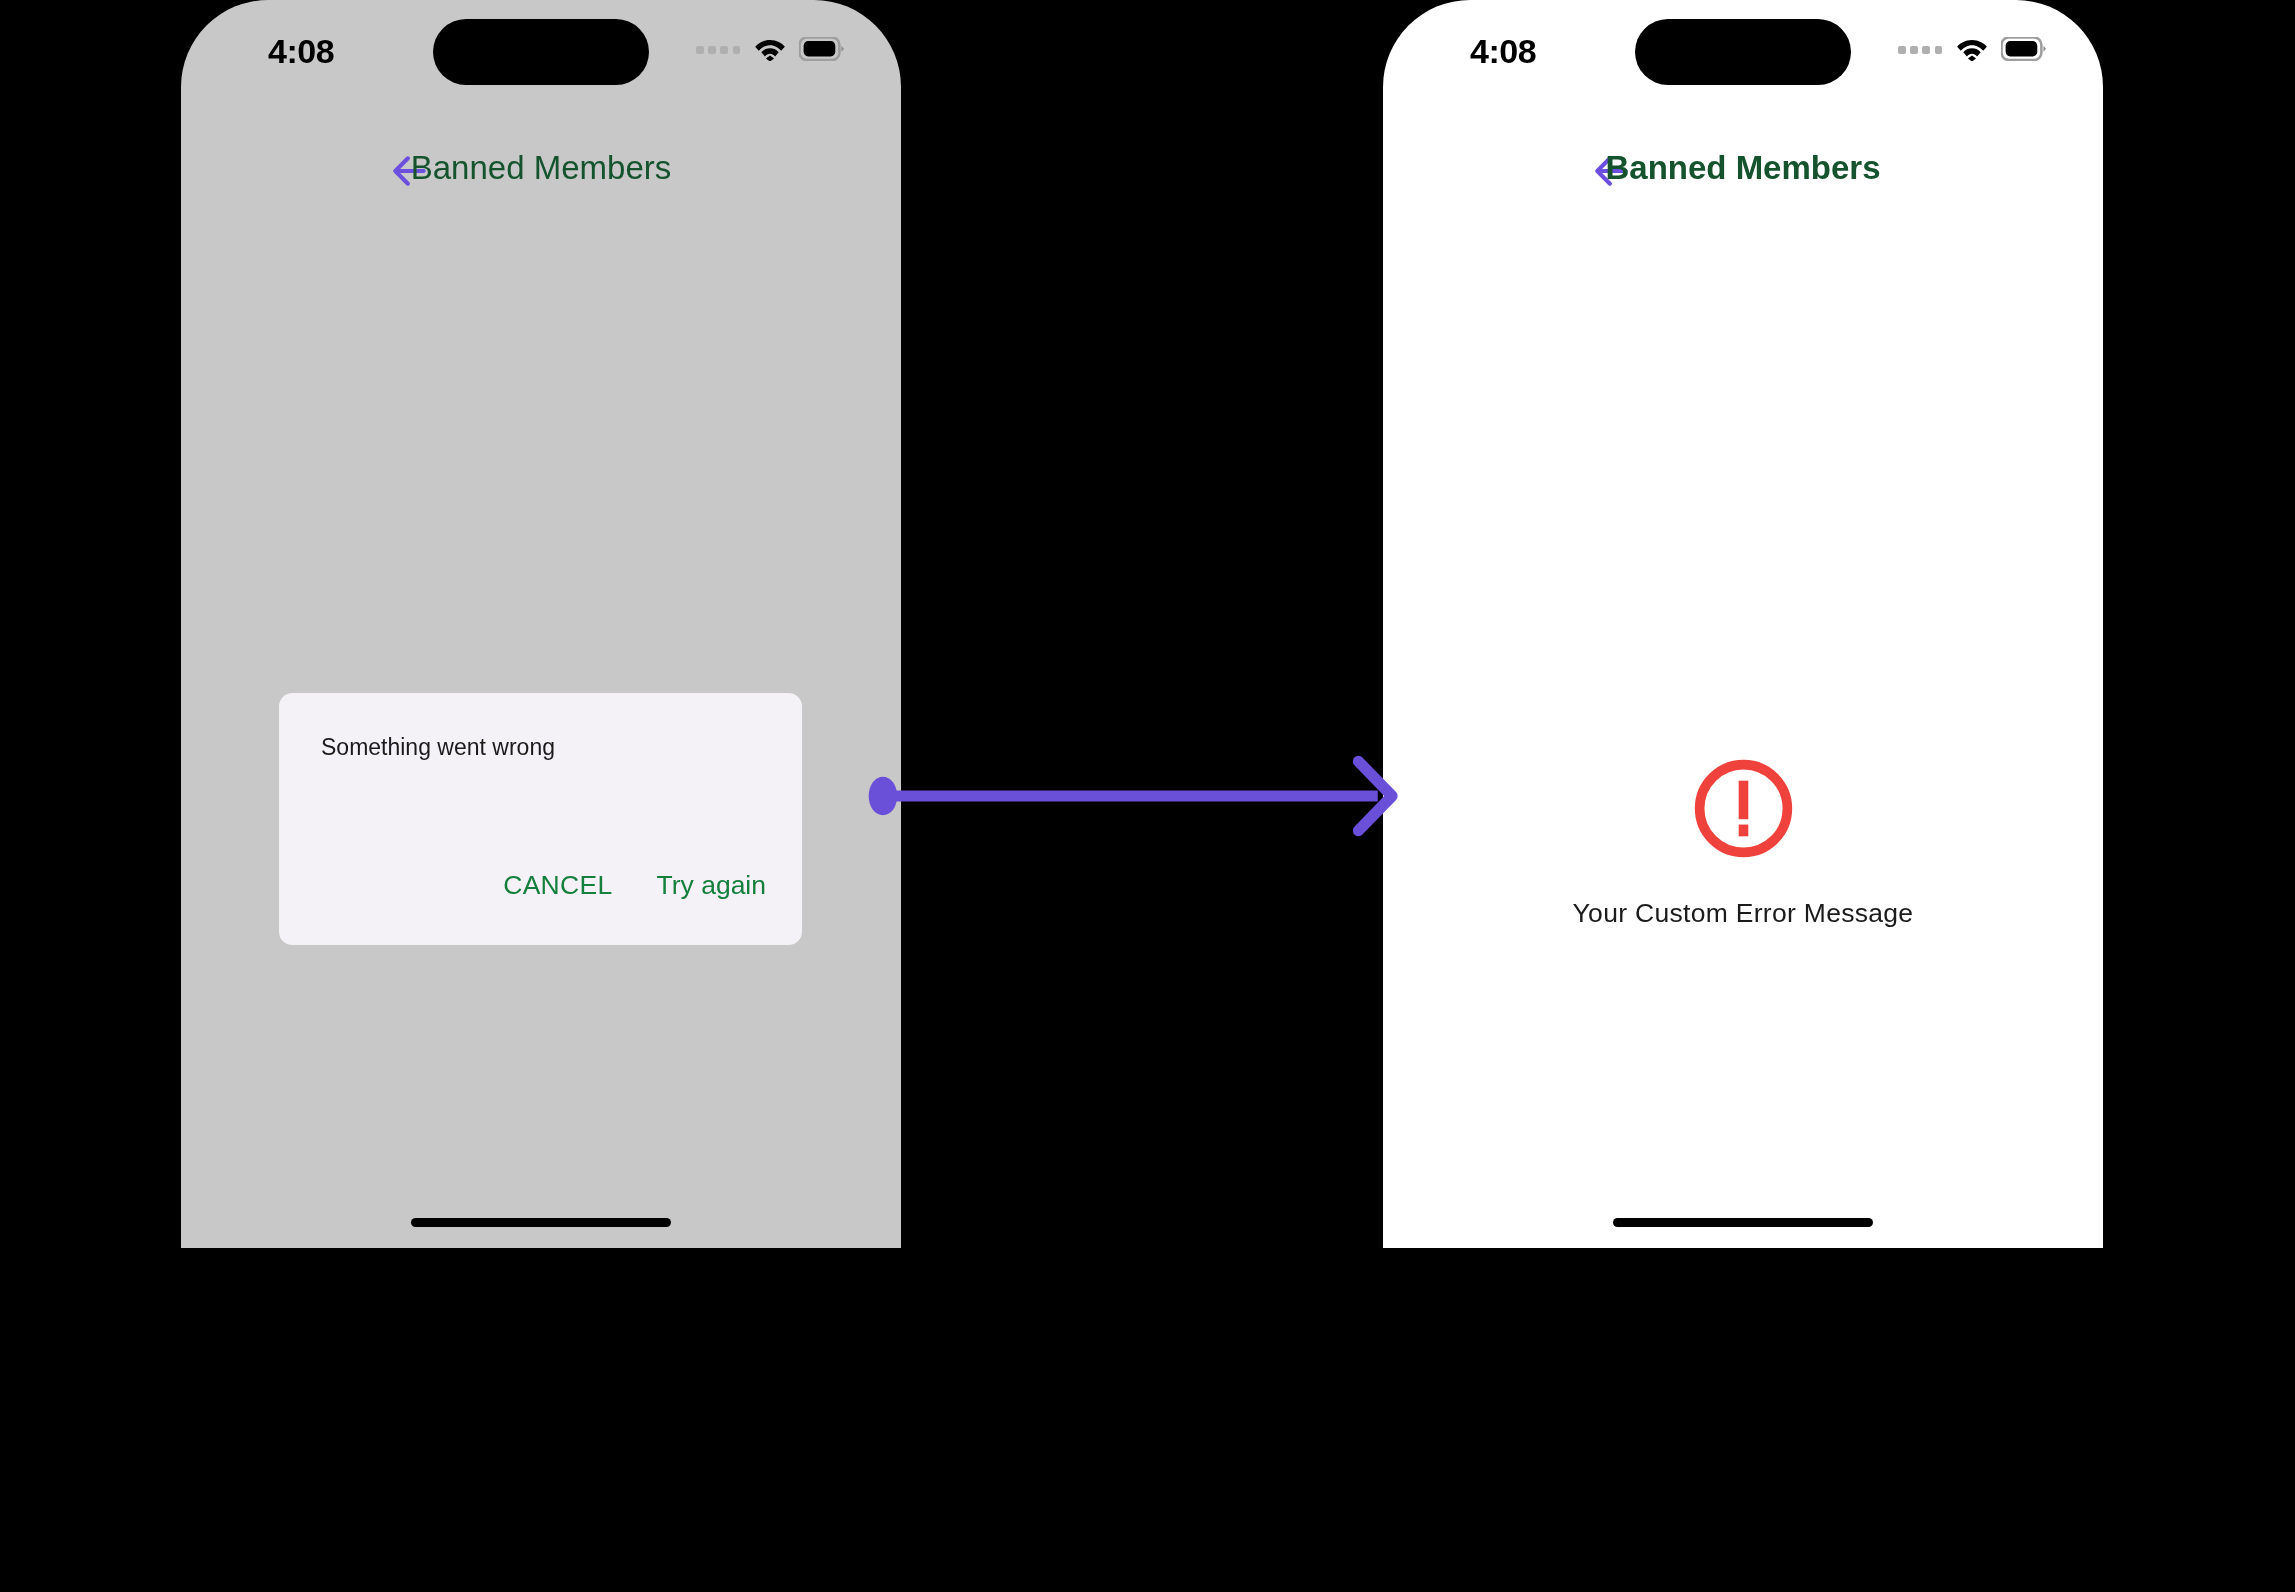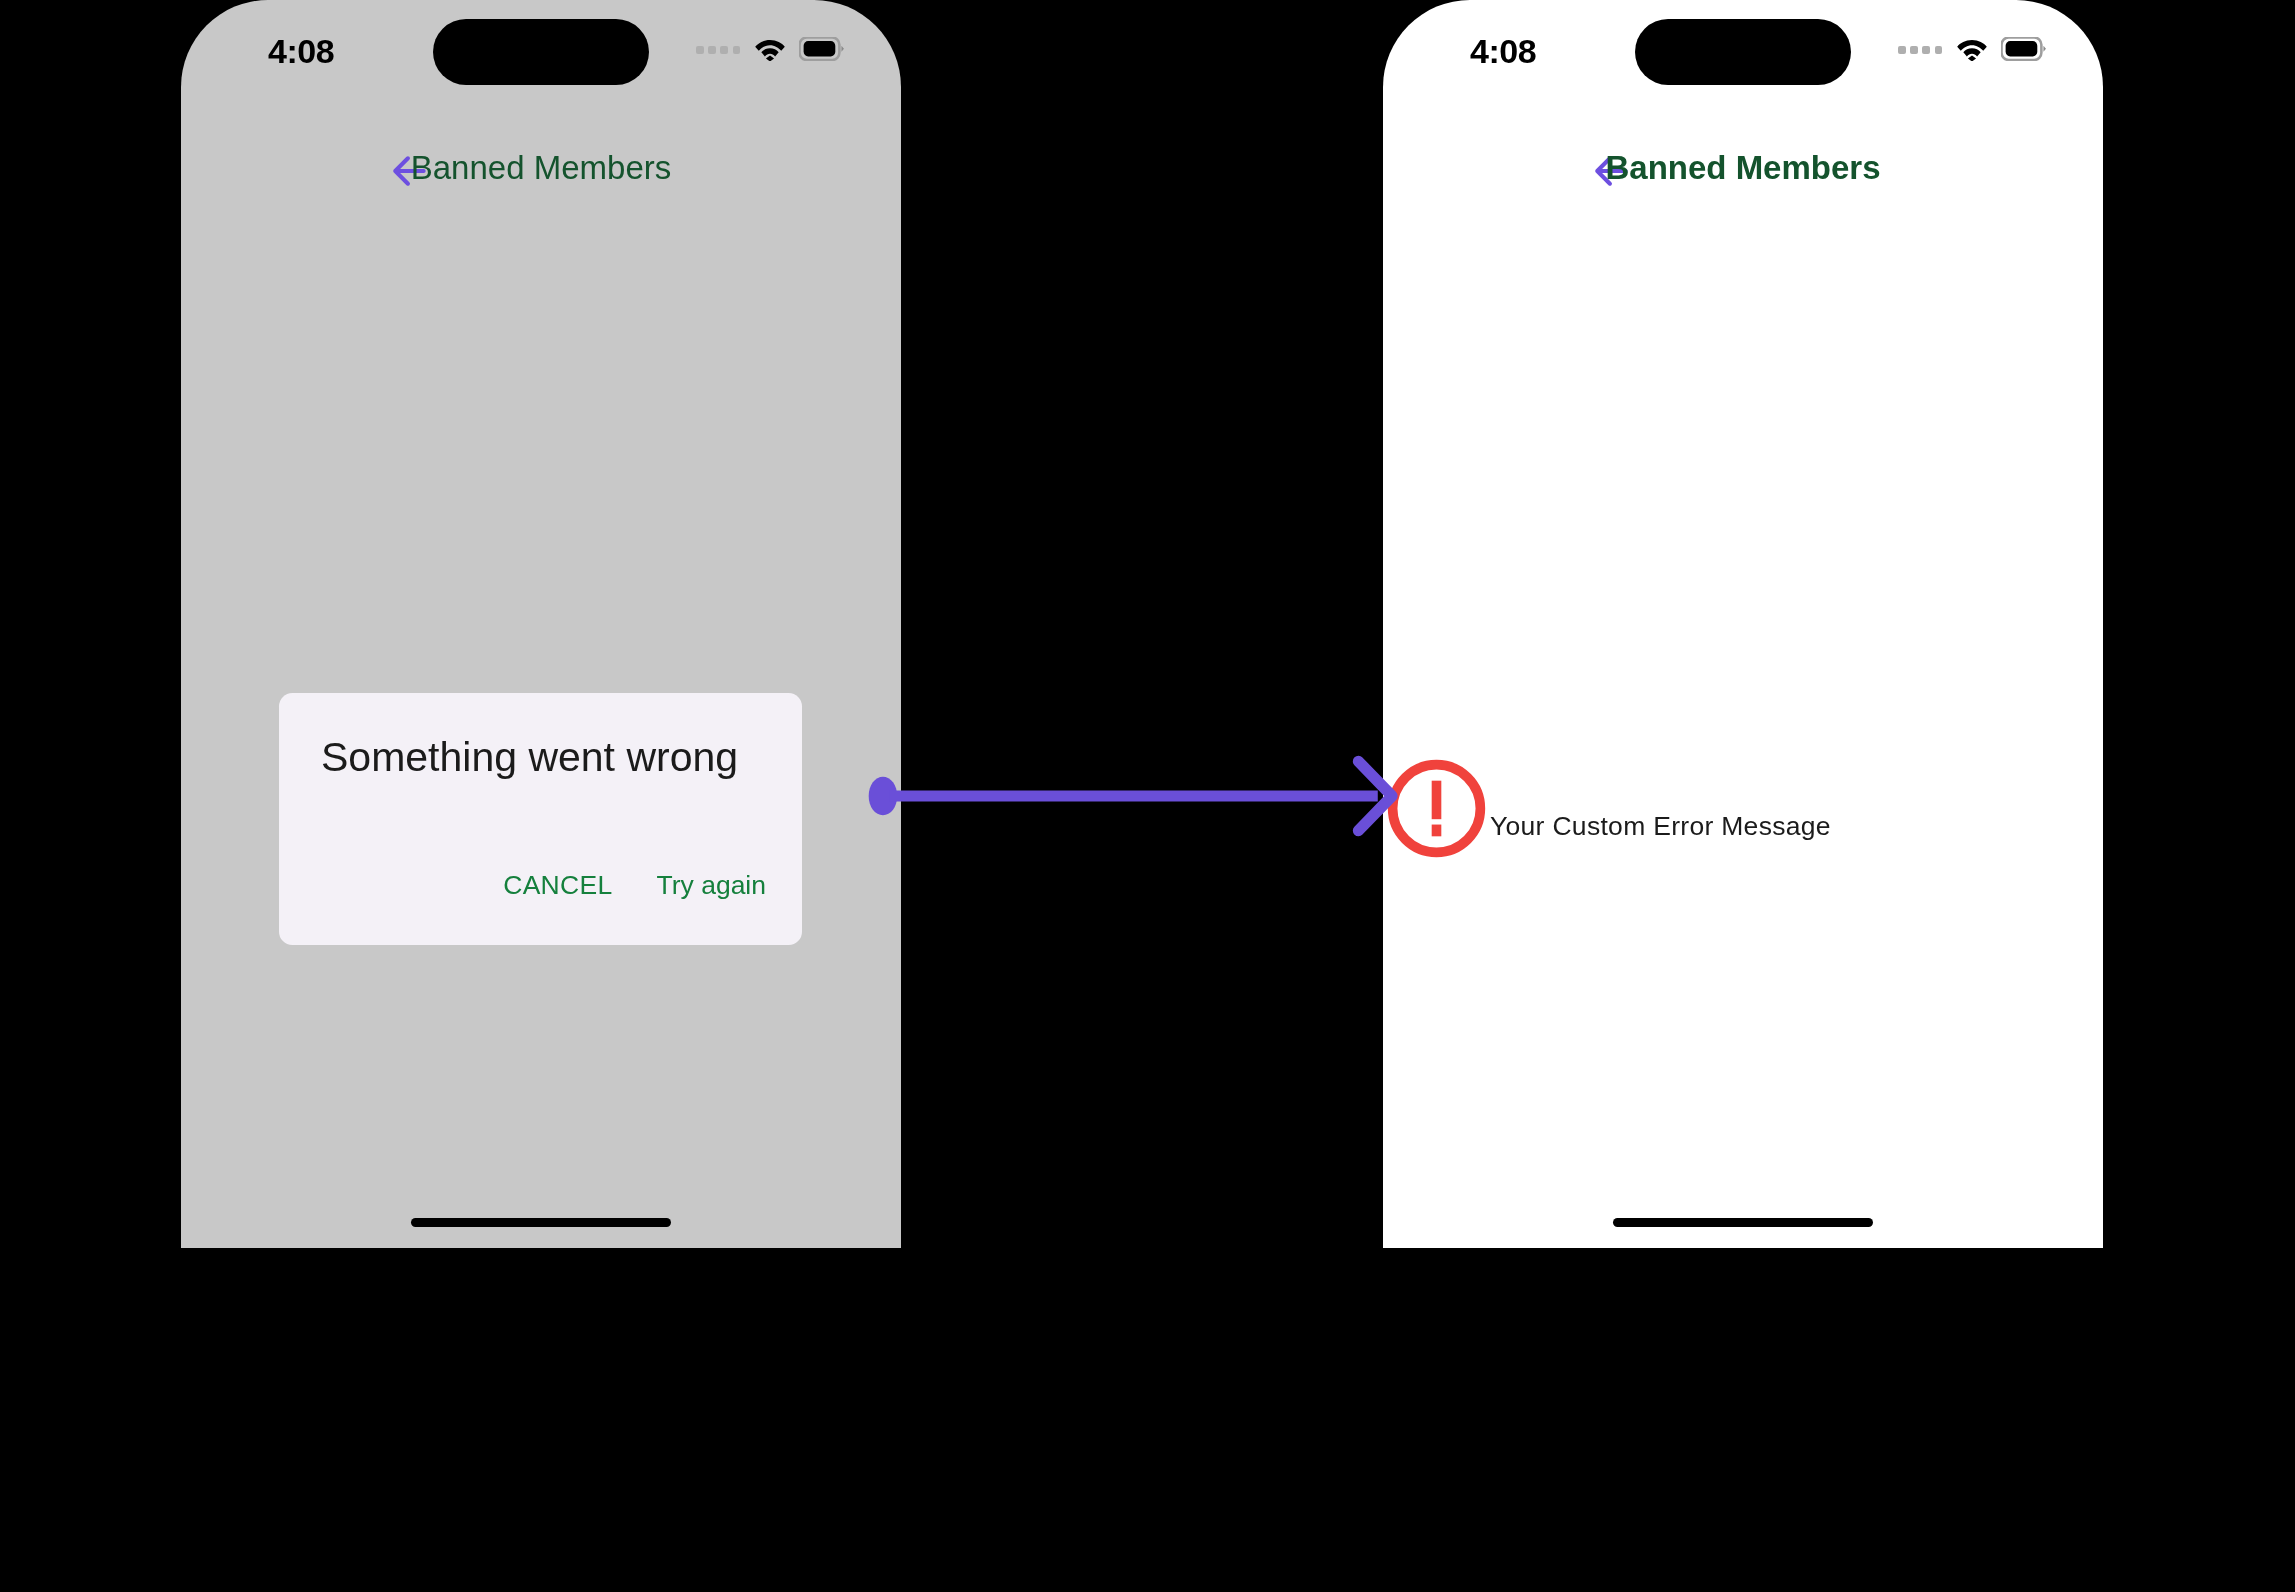--- a/index.html
+++ b/index.html
@@ -124,21 +124,21 @@
     width: 523px;
     height: 252px;
     background: #F4F1F7;
     border-radius: 13.3px;
     box-sizing: border-box;
   }
   .dialog-title {
     position: absolute;
     left: 42px;
     top: 41px;
-    font-size: 41px;
+    font-size: 23px;
     color: #1B1B1B;
   }
   .dialog-actions {
     position: absolute;
     right: 36px;
     bottom: 44px;
     display: flex;
     align-items: center;
     gap: 44px;
   }
@@ -154,21 +154,21 @@
   }
   .dialog-btn.cancel { letter-spacing: 0.3px; }
 
   
   .error-state {
     position: absolute;
     left: 0;
     right: 0;
     top: 755px;
     display: flex;
-    flex-direction: row;
+    flex-direction: column;
     align-items: center;
   }
   .error-icon { width: 107px; height: 107px; display:block; }
   .error-message {
     margin-top: 36px;
     font-size: 26.5px;
     color: #1B1B1B;
     letter-spacing: 0.3px;
   }
 

